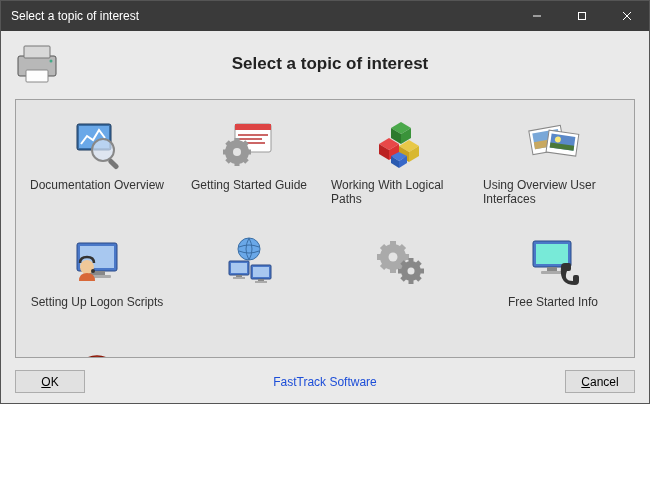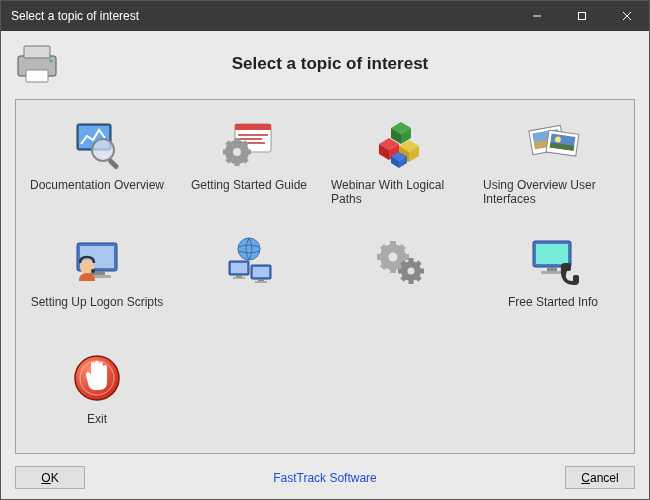--- a/index.html
+++ b/index.html
@@ -5,21 +5,21 @@
   * { box-sizing: border-box; }
   body {
     margin: 0;
     font-family: "Segoe UI", Tahoma, sans-serif;
     font-size: 12px;
     background: #fff;
     color: #333;
   }
   .window {
     width: 650px;
-    height: 500px;
+    height: 404px;
     background: #eaeaea;
     border: 1px solid #555;
     display: flex;
     flex-direction: column;
   }
   .titlebar {
     height: 30px;
     background: #3a3a3a;
     color: #fff;
     display: flex;
@@ -214,21 +214,21 @@
                 <polygon points="-10,-2 0,4 0,14 -10,8" fill="#c8a020"></polygon>
                 <polygon points="10,-2 0,4 0,14 10,8" fill="#d8b830"></polygon>
               </g>
             <g transform="translate(26,42)">
                 <polygon points="0,-6 8,-2 0,3 -8,-2" fill="#4878d8"></polygon>
                 <polygon points="-8,-2 0,3 0,10 -8,5" fill="#2a5ab0"></polygon>
                 <polygon points="8,-2 0,3 0,10 8,5" fill="#3868c8"></polygon>
               </g>
           </svg>
         </div>
-        <div class="item-label">Webinar With Logical Paths</div>
+        <div class="item-label">Working With Logical Paths</div>
       </div>
 
       <div class="item">
         <div class="icon-box">
           <svg width="56" height="56" viewBox="0 0 56 56">
             <g transform="rotate(-10 22 26)">
                 <rect x="6" y="12" width="32" height="24" fill="#fff" stroke="#888"></rect>
                 <rect x="9" y="15" width="26" height="16" fill="#7aa8d8"></rect>
                 <rect x="9" y="24" width="26" height="7" fill="#c8a860"></rect>
               </g>

